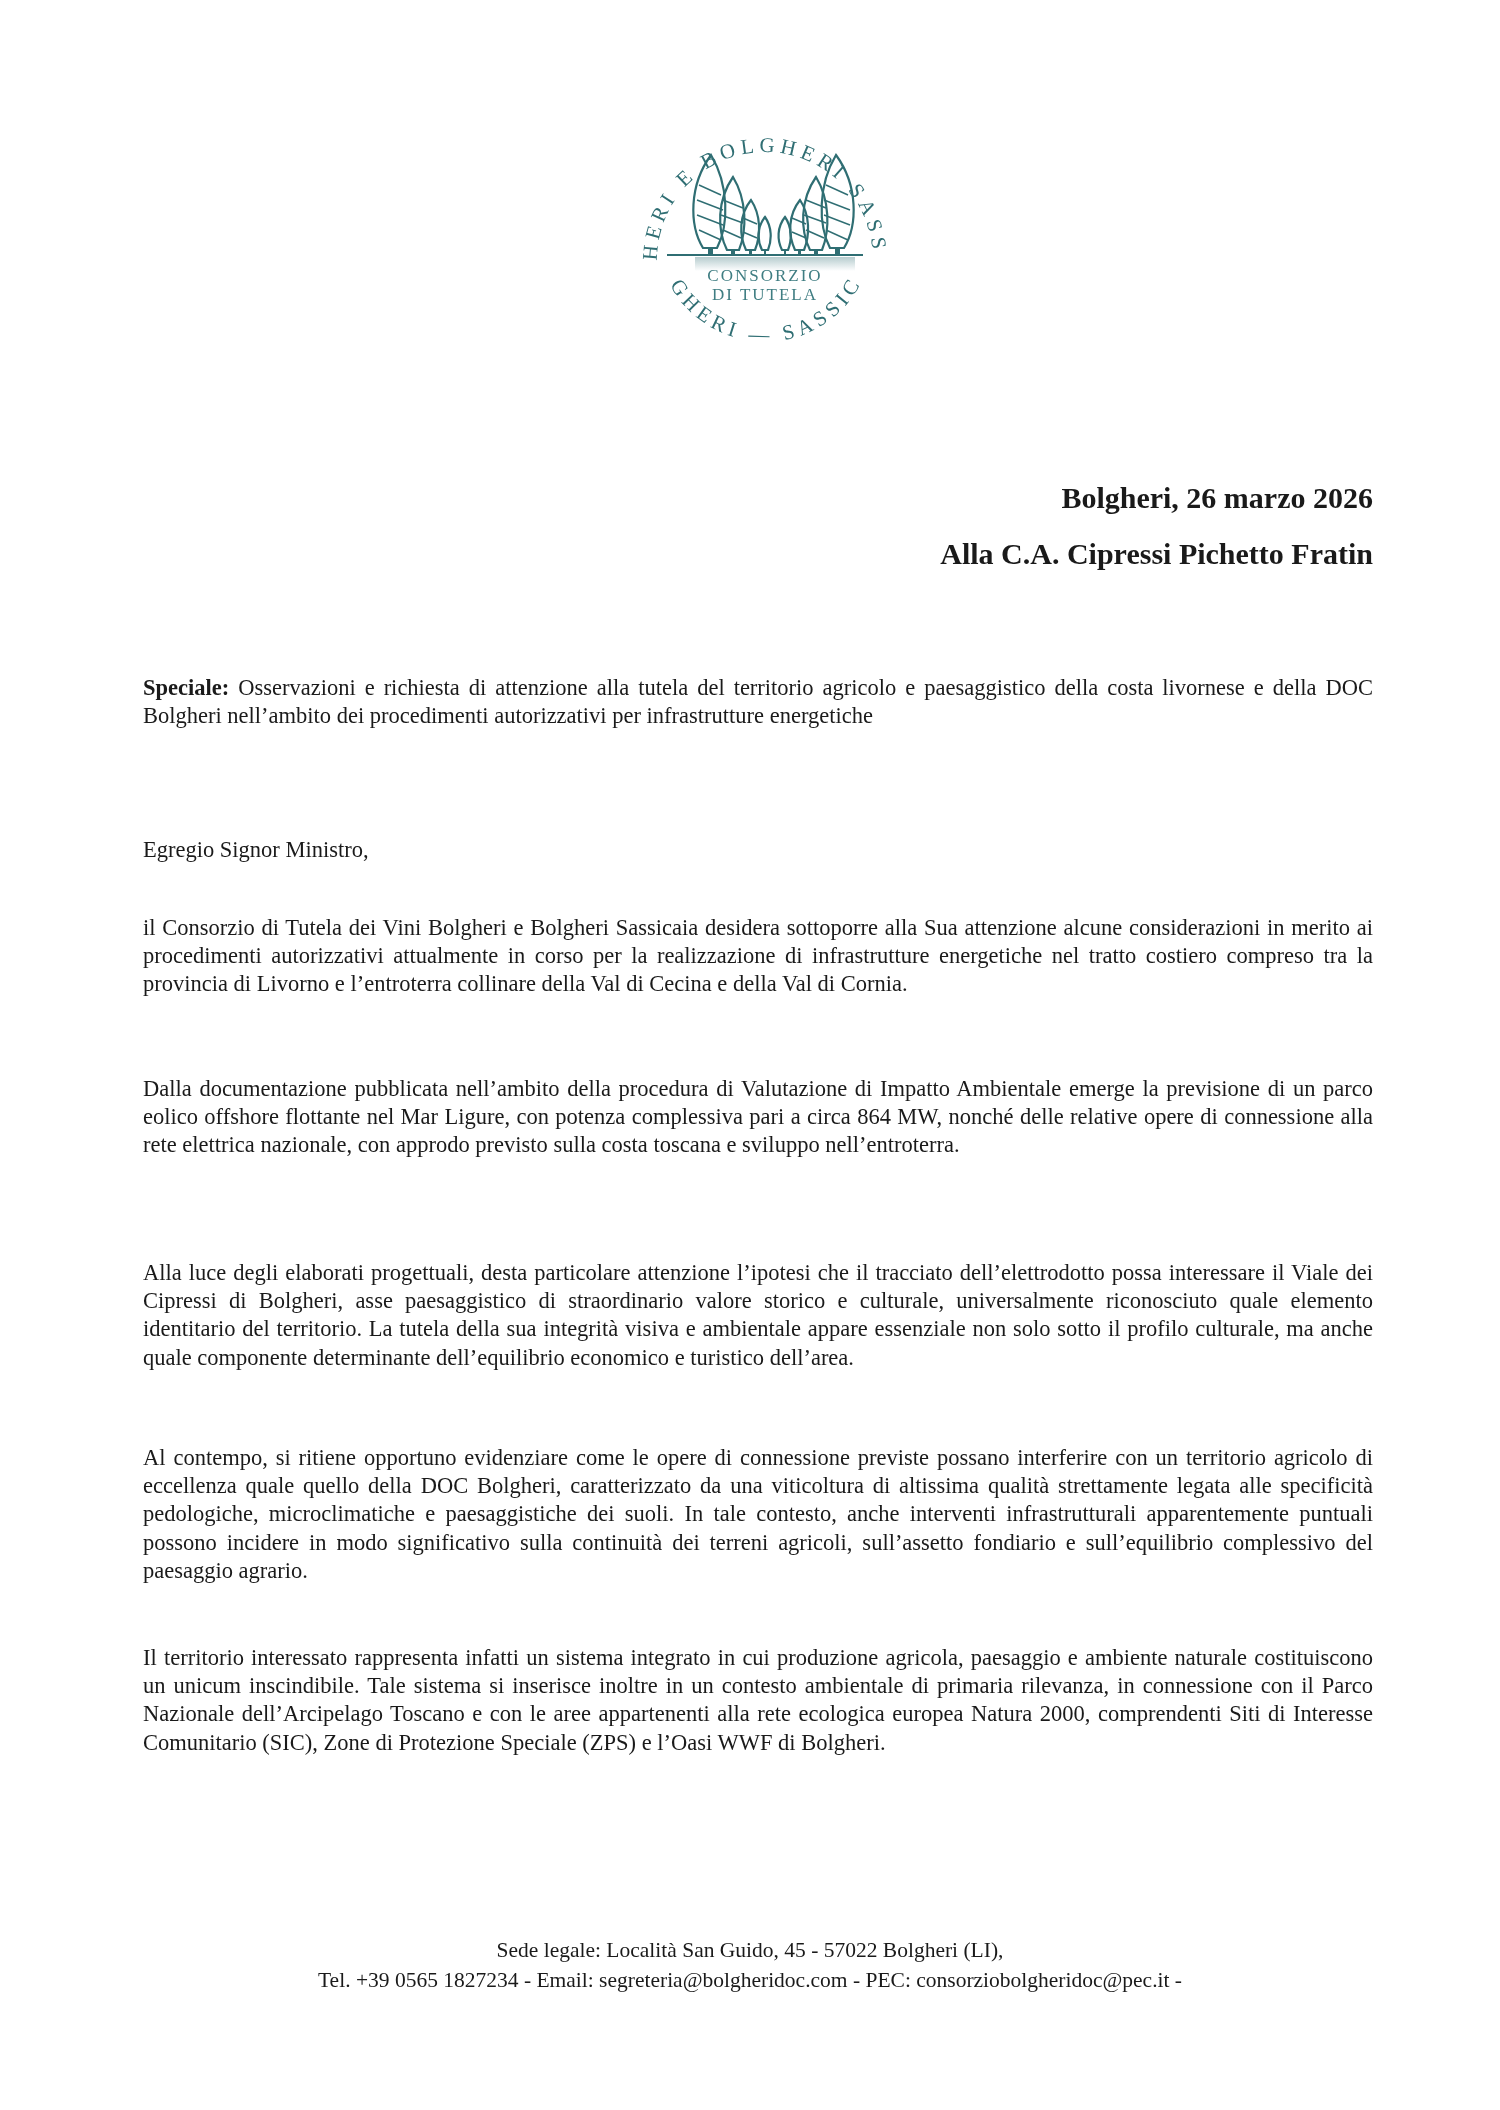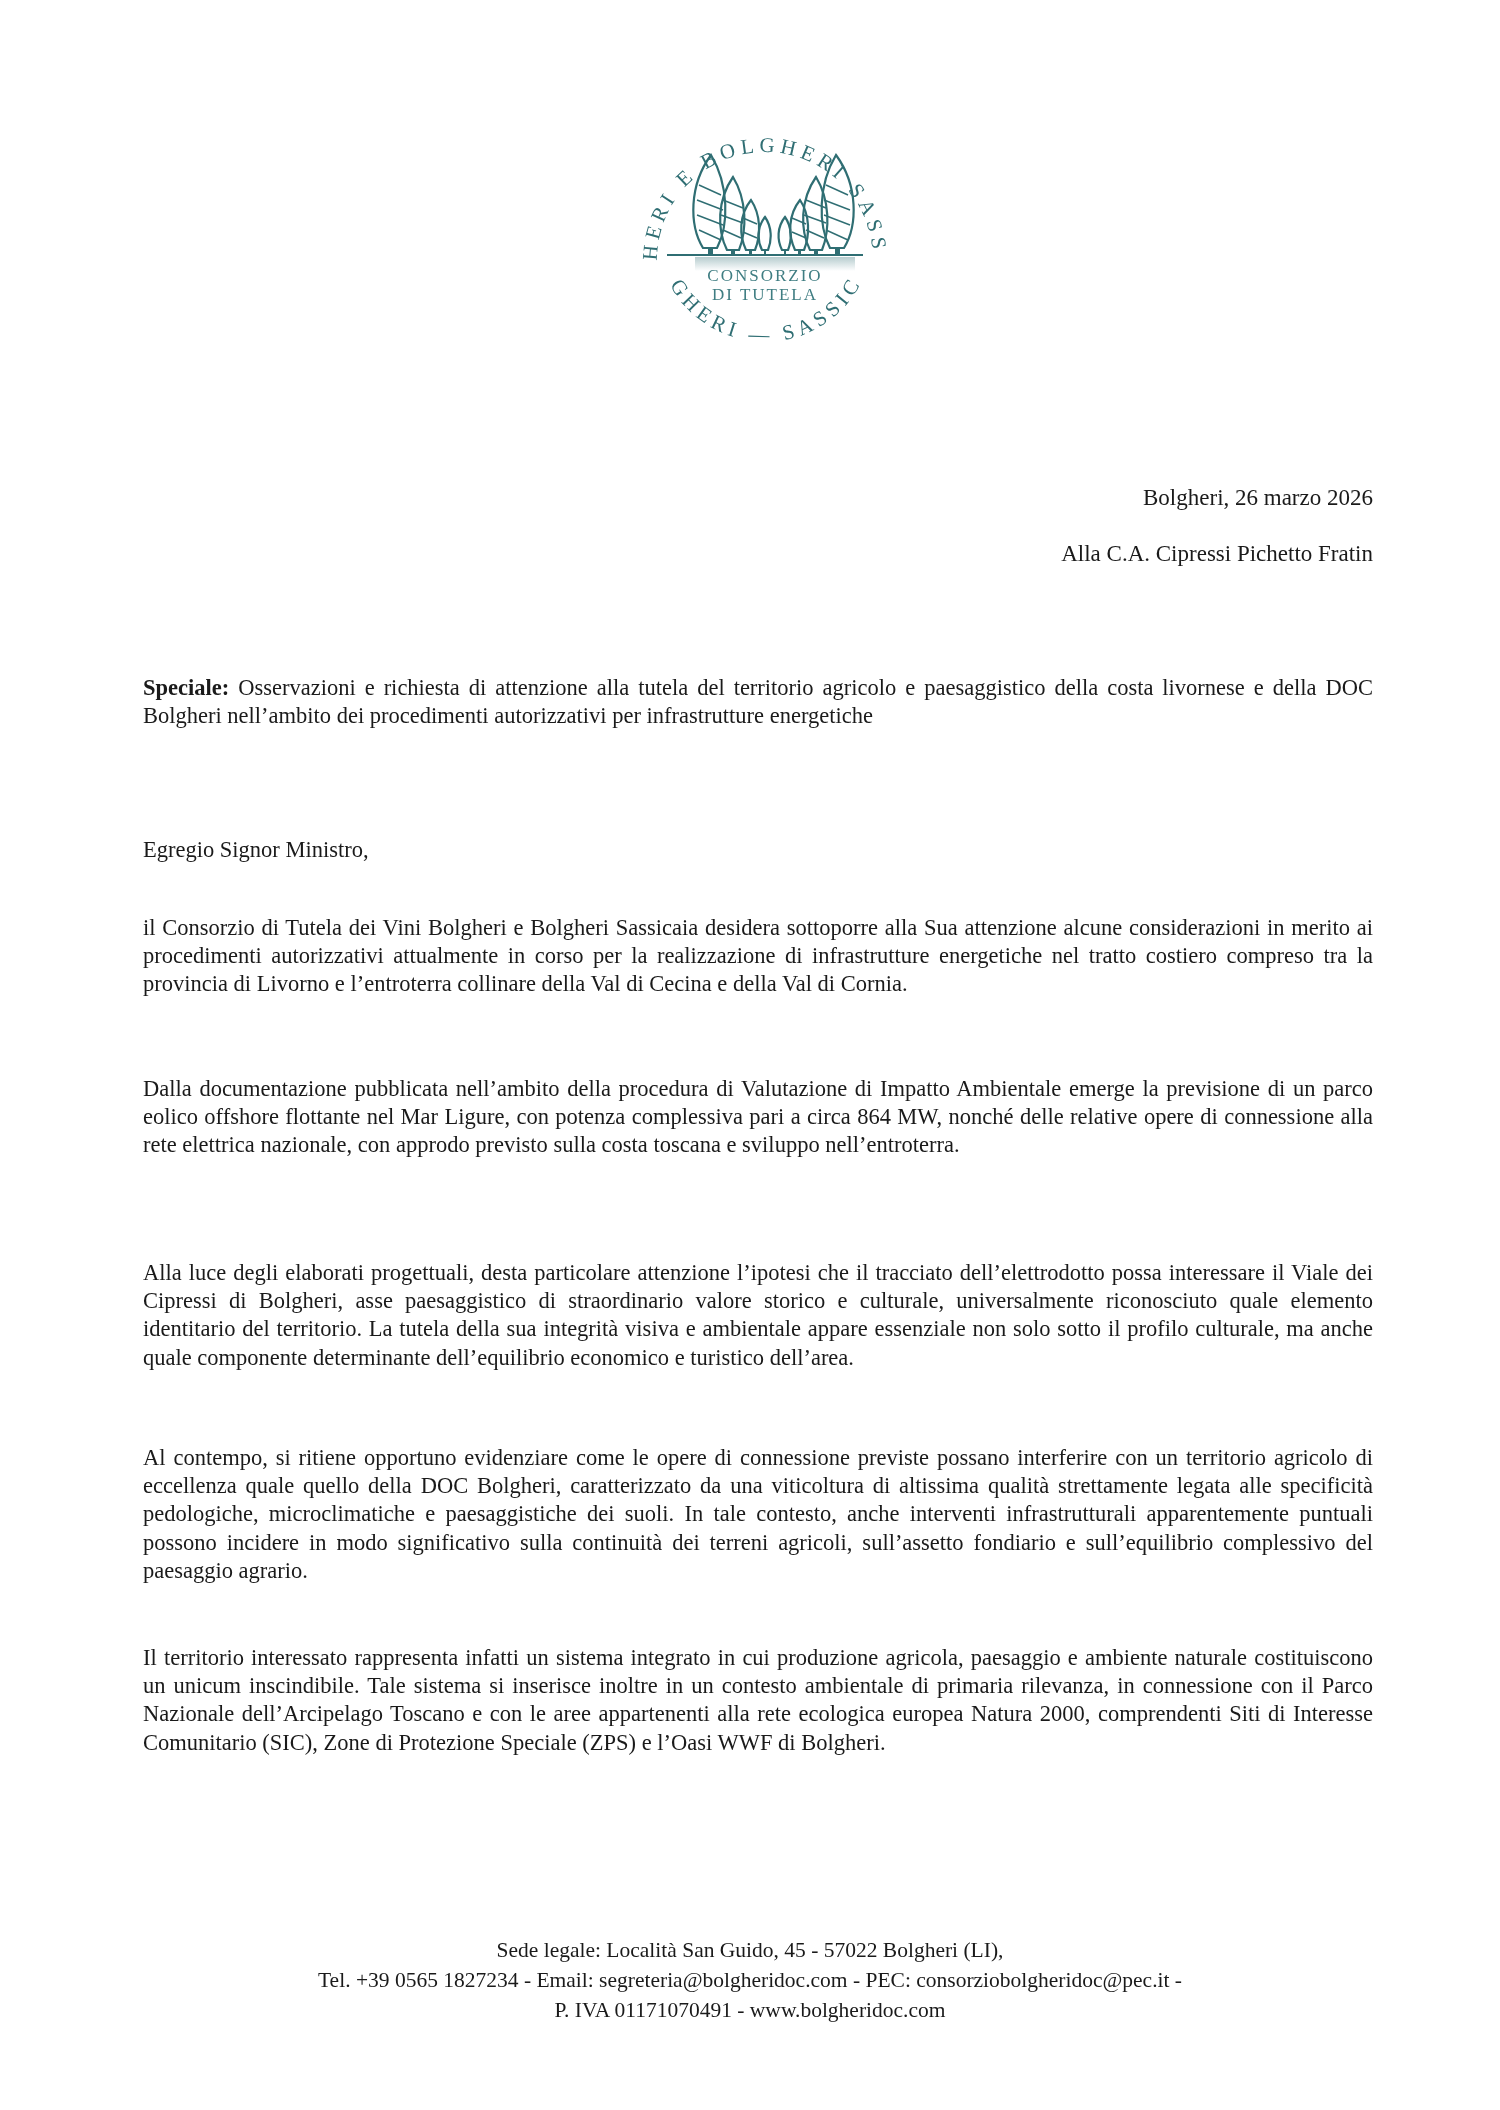--- a/index.html
+++ b/index.html
@@ -1,20 +1,20 @@
 <!DOCTYPE html>
 <html><head>
   <meta charset="utf-8">
   <style>
     html, body { margin: 0; padding: 0; background: #ffffff; }
     body { width: 1500px; height: 2110px; position: relative; overflow: hidden;
            font-family: "Liberation Serif", "DejaVu Serif", serif; color: #1a1a1a; }
     .logo { position: absolute; left: 615px; top: 85px; width: 300px; height: 300px; }
     .logo svg { width: 300px; height: 300px; display: block; }
-    .right-line { position: absolute; right: 127px; font-size: 23px; line-height: 28px; text-align: right; white-space: nowrap; }
+    .right-line { position: absolute; right: 127px; font-size: 30px; line-height: 28px; text-align: right; white-space: nowrap; font-weight: bold; }
     .date { top: 484px; }
     .recipient { top: 540px; }
     .body-text { position: absolute; left: 143px; width: 1230px; font-size: 22.5px; line-height: 28.2px;
                  text-align: justify; text-align-last: left; hyphens: none; }
     .body-text p { margin: 0; }
     .subject { top: 674px; }
     .subject b { font-weight: bold; }
     .salutation { top: 836px; }
     .p1 { top: 914px; }
     .p2 { top: 1075px; font-family: Liberation Serif, serif; }
@@ -116,14 +116,13 @@
 <div class="body-text p4">
   <p>Al contempo, si ritiene opportuno evidenziare come le opere di connessione previste possano interferire con un territorio agricolo di eccellenza quale quello della DOC Bolgheri, caratterizzato da una viticoltura di altissima qualità strettamente legata alle specificità pedologiche, microclimatiche e paesaggistiche dei suoli. In tale contesto, anche interventi infrastrutturali apparentemente puntuali possono incidere in modo significativo sulla continuità dei terreni agricoli, sull’assetto fondiario e sull’equilibrio complessivo del paesaggio agrario.</p>
 </div>
 <div class="body-text p5">
   <p>Il territorio interessato rappresenta infatti un sistema integrato in cui produzione agricola, paesaggio e ambiente naturale costituiscono un unicum inscindibile. Tale sistema si inserisce inoltre in un contesto ambientale di primaria rilevanza, in connessione con il Parco Nazionale dell’Arcipelago Toscano e con le aree appartenenti alla rete ecologica europea Natura 2000, comprendenti Siti di Interesse Comunitario (SIC), Zone di Protezione Speciale (ZPS) e l’Oasi WWF di Bolgheri.</p>
 </div>
 
 <div class="footer">
   <div>Sede legale: Località San Guido, 45 - 57022 Bolgheri (LI),</div>
   <div>Tel. +39 0565 1827234 - Email: segreteria@bolgheridoc.com - PEC: consorziobolgheridoc@pec.it -</div>
-  <div>P. IVA 01171070491 - www.bolgheridoc.com</div>
 </div>
 
 </body></html>

